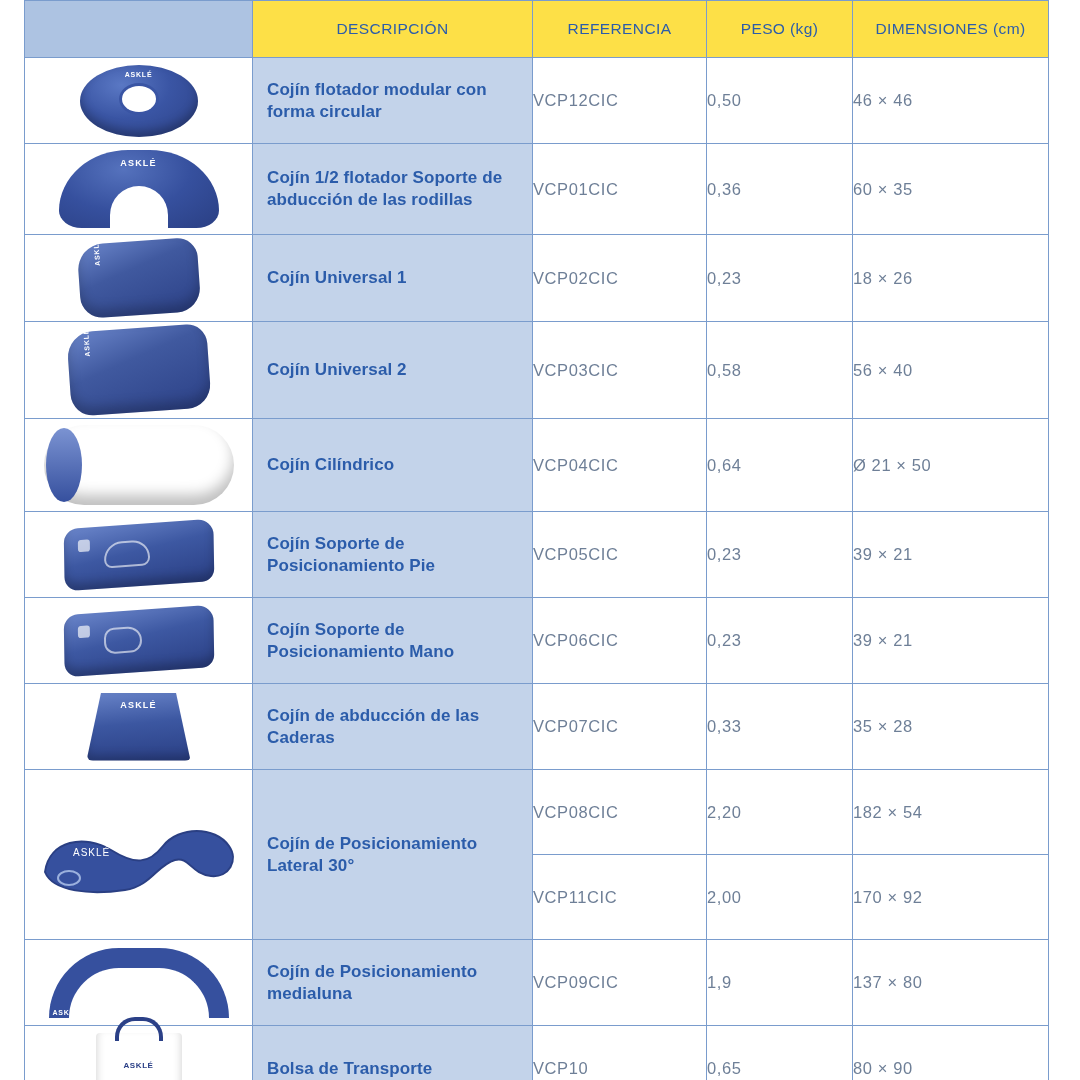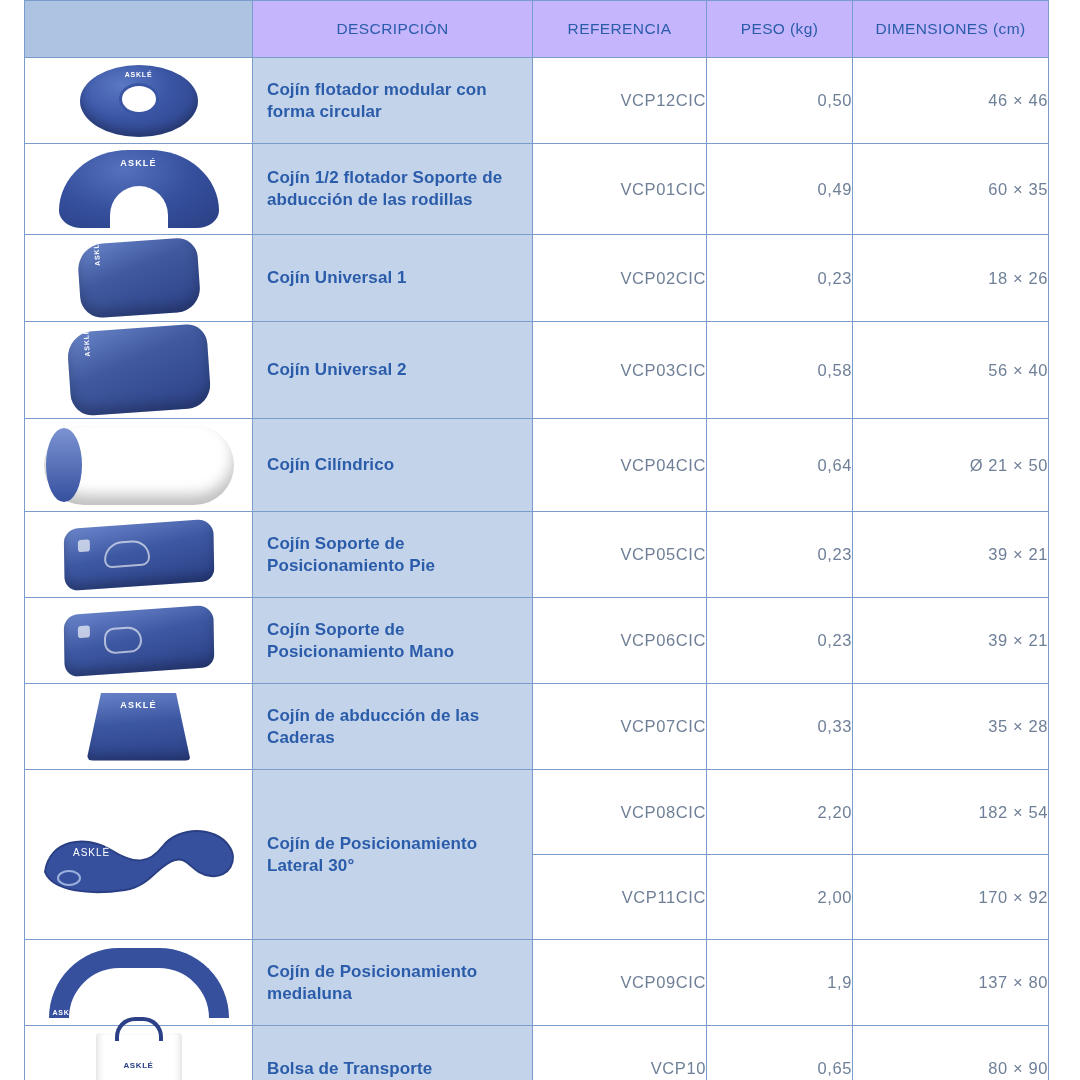--- a/index.html
+++ b/index.html
@@ -31,21 +31,21 @@
   table.catalog col.c-ref { width: 174px; }
   table.catalog col.c-peso { width: 146px; }
   table.catalog col.c-dim { width: 196px; }
 
   th, td {
     border: 1px solid #7a9ccd;
     padding: 0;
     vertical-align: middle;
   }
   thead th {
-    background: #c4b5fd;
+    background: #fde047;
     color: #2b5caa;
     font-size: 15.5px;
     letter-spacing: .4px;
     height: 56px;
     text-align: center;
     font-weight: normal;
   }
   thead th.blank {
     background: #adc3e2;
   }
@@ -59,21 +59,21 @@
     color: #2b5caa;
     font-weight: bold;
     font-size: 17px;
     line-height: 1.28;
     padding: 8px 17px 8px 14px;
     letter-spacing: .1px;
   }
   td.ref-cell, td.peso-cell, td.dim-cell {
     background: #ffffff;
     color: #6e7f97;
-    text-align: right;
+    text-align: left;
     font-size: 16.5px;
     letter-spacing: .6px;
   }
   .pillow-wrap {
     display: flex;
     align-items: center;
     justify-content: center;
     height: 100%;
   }
   
@@ -279,21 +279,21 @@
           <div class="pillow-wrap">
             <div class="ill-horseshoe">
               <div class="body"></div>
               <div class="notch"></div>
               <span class="brand hs-label">ASKLÉ</span>
             </div>
           </div>
         </td>
         <td class="desc-cell">Cojín 1/2 flotador Soporte  de abducción de las rodillas</td>
         <td class="ref-cell">VCP01CIC</td>
-        <td class="peso-cell">0,49</td>
+        <td class="peso-cell">0,36</td>
         <td class="dim-cell">60 × 35</td>
       </tr>
 
       <tr style="height:86px">
         <td class="img-cell">
           <div class="pillow-wrap">
             <div class="ill-pillow">
               <span class="brand brand-sm vlabel">ASKLÉ</span>
             </div>
           </div>

